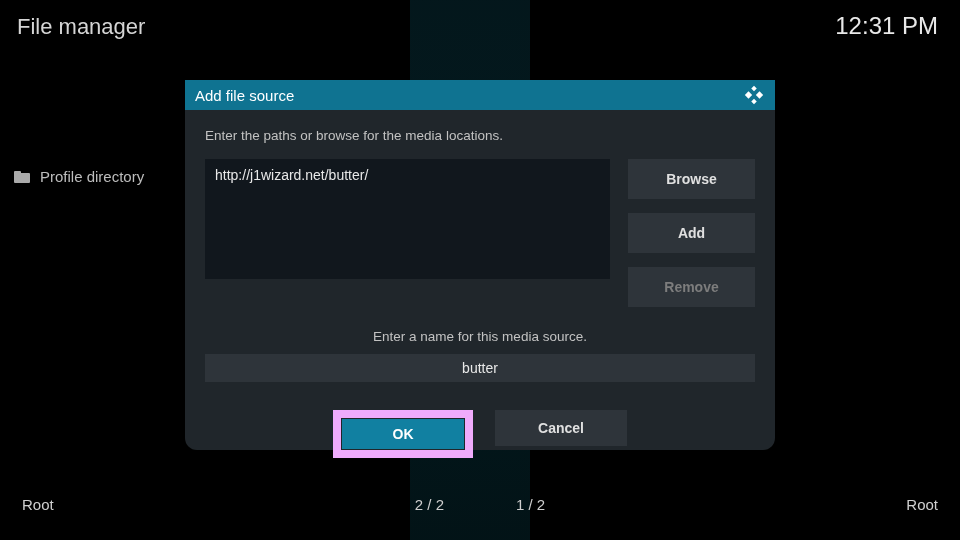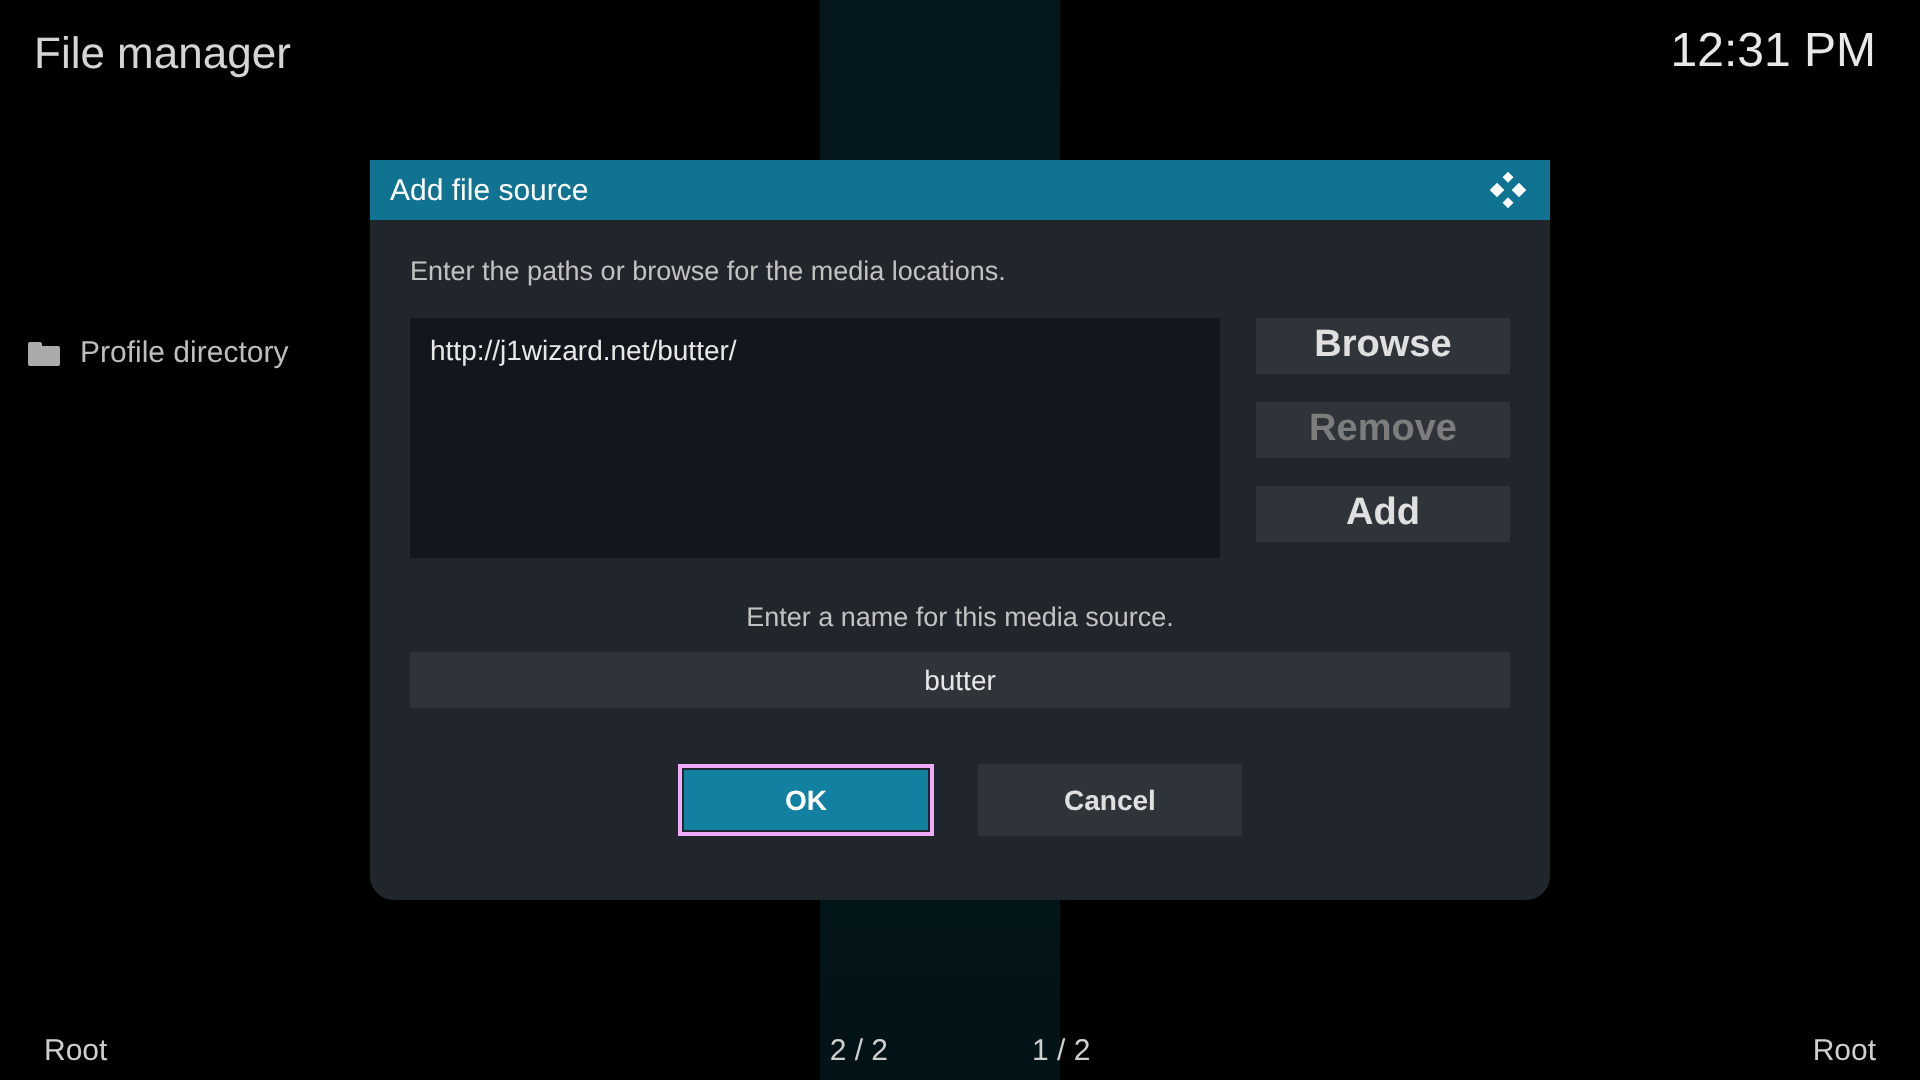--- a/index.html
+++ b/index.html
@@ -4,38 +4,38 @@
 <style>
   html,body{margin:0;padding:0;width:960px;height:540px;background:#000;font-family:Arial,Helvetica,sans-serif;color:#ccc;overflow:hidden}
   .bgstripe{position:absolute;left:410px;top:0;width:120px;height:540px;background:linear-gradient(180deg,#08333e 0%,#063943 50%,#052a32 100%);opacity:.45}
   .header{position:absolute;left:17px;top:14px;font-size:22px;color:#d5d5d5}
   .clock{position:absolute;right:22px;top:12px;font-size:24px;color:#e8e8e8}
   .sidebar{position:absolute;left:14px;top:168px}
   .srow{display:flex;align-items:center;margin-bottom:22px;color:#bdbdbd;font-size:15px}
   .folder-icon{width:16px;height:12px;margin-right:10px;position:relative}
   .folder-icon::before{content:"";position:absolute;left:0;top:2px;width:16px;height:10px;border-radius:1px;background:#aaa}
   .folder-icon::after{content:"";position:absolute;left:0;top:0;width:7px;height:3px;border-radius:1px 1px 0 0;background:#aaa}
-  .footer{position:absolute;left:0;right:0;bottom:6px;display:flex;justify-content:space-between;align-items:center;padding:0 22px;font-size:15px;color:#cfcfcf}
+  .footer{position:absolute;left:0;right:0;bottom:27px;display:flex;justify-content:space-between;align-items:center;padding:0 22px;font-size:15px;color:#cfcfcf}
   .footer .mid{flex:1;display:flex;gap:72px;justify-content:center;color:#cfcfcf}
   
   .dlg{position:absolute;left:185px;top:80px;width:590px;height:370px;background:#20262b;border-radius:12px}
   .dlg-titlebar{height:30px;background:#0f7391;display:flex;align-items:center;padding:0 10px;color:#fff;font-size:15px}
   .dlg-logo{margin-left:auto;width:22px;height:22px;position:relative}
   .dlg-logo svg{width:22px;height:22px}
   .dlg-body{padding:18px 20px 20px 20px}
   .dlg-instr{color:#c2c2c2;font-size:13.5px;margin-bottom:16px}
   .row1{display:flex;gap:18px}
   .paths{background:#11171d;width:405px;height:120px;padding:8px 10px;color:#e8e8e8;font-size:14px;box-sizing:border-box}
   .btncol{display:flex;flex-direction:column;gap:14px;flex:1}
-  .kbtn{background:#2e343a;height:28px;display:flex;align-items:center;justify-content:center;color:#e0e0e0;font-size:19px;cursor:pointer;font-weight:600}
+  .kbtn{background:#2e343a;height:40px;display:flex;align-items:center;justify-content:center;color:#e0e0e0;font-size:14px;cursor:pointer;font-weight:600}
   .kbtn.disabled{color:#7d7d7d;font-weight:600}
   .instr2{color:#c2c2c2;text-align:center;font-size:13.5px;margin:22px 0 10px 0}
   .nameinput{background:#2e343a;height:28px;display:flex;align-items:center;justify-content:center;color:#e8e8e8;font-size:14px}
   .btnrow{display:flex;justify-content:center;gap:22px;margin-top:28px}
-  .okwrap{border:2px solid #f0abfc;padding:1px}
+  .okwrap{border:8px solid #f0abfc;padding:1px}
   .okbtn{background:#1180a1;width:122px;height:30px;display:flex;align-items:center;justify-content:center;color:#fff;font-size:14px;font-weight:600;cursor:pointer}
   .cancelbtn{background:#2e343a;width:132px;height:36px;display:flex;align-items:center;justify-content:center;color:#e0e0e0;font-size:14px;font-weight:600;cursor:pointer}
 </style>
 </head>
 <body>
 
 <div class="bgstripe"></div>
 
 <div class="header">File manager</div>
 <div class="clock">12:31 PM</div>
@@ -62,22 +62,22 @@
     </span>
   </div>
   <div class="dlg-body">
     <div class="dlg-instr">Enter the paths or browse for the media locations.</div>
     <div class="row1">
       <div class="paths">
         <span>http://j1wizard.net/butter/</span>
       </div>
       <div class="btncol">
         <div class="kbtn">Browse</div>
+        <div class="kbtn">Add</div>
         <div class="kbtn disabled">Remove</div>
-        <div class="kbtn">Add</div>
       </div>
     </div>
     <div class="instr2">Enter a name for this media source.</div>
     <div class="nameinput">
       <span>butter</span>
     </div>
     <div class="btnrow">
       <div class="okwrap">
         <div class="okbtn">OK</div>
       </div>

